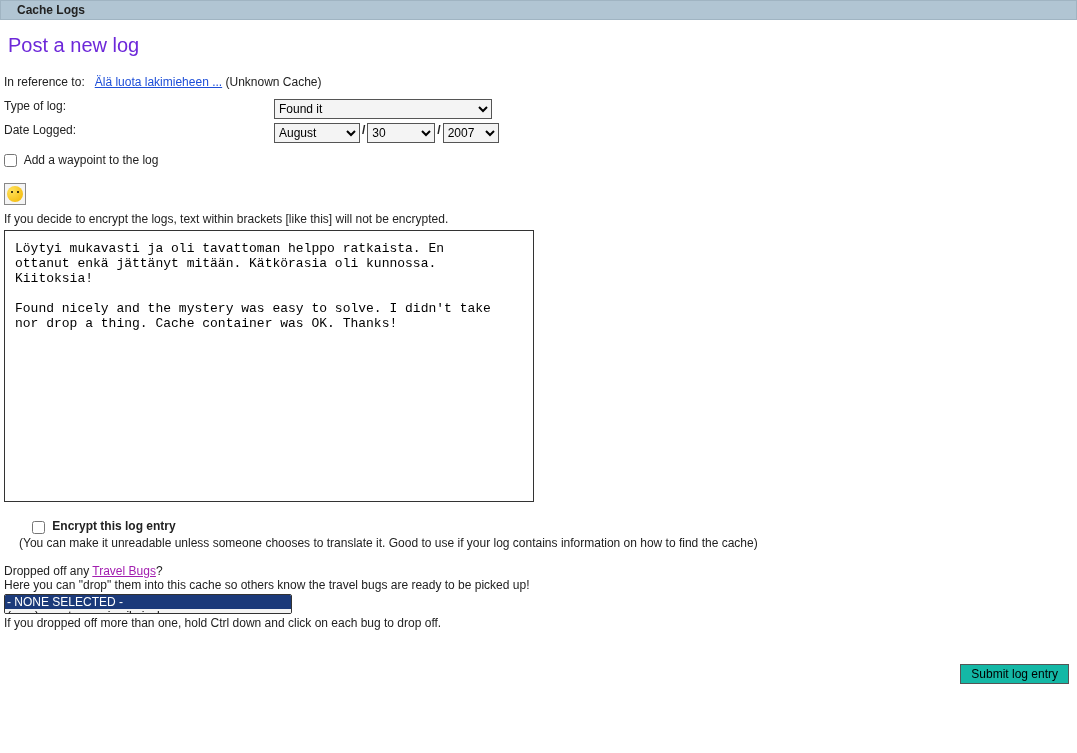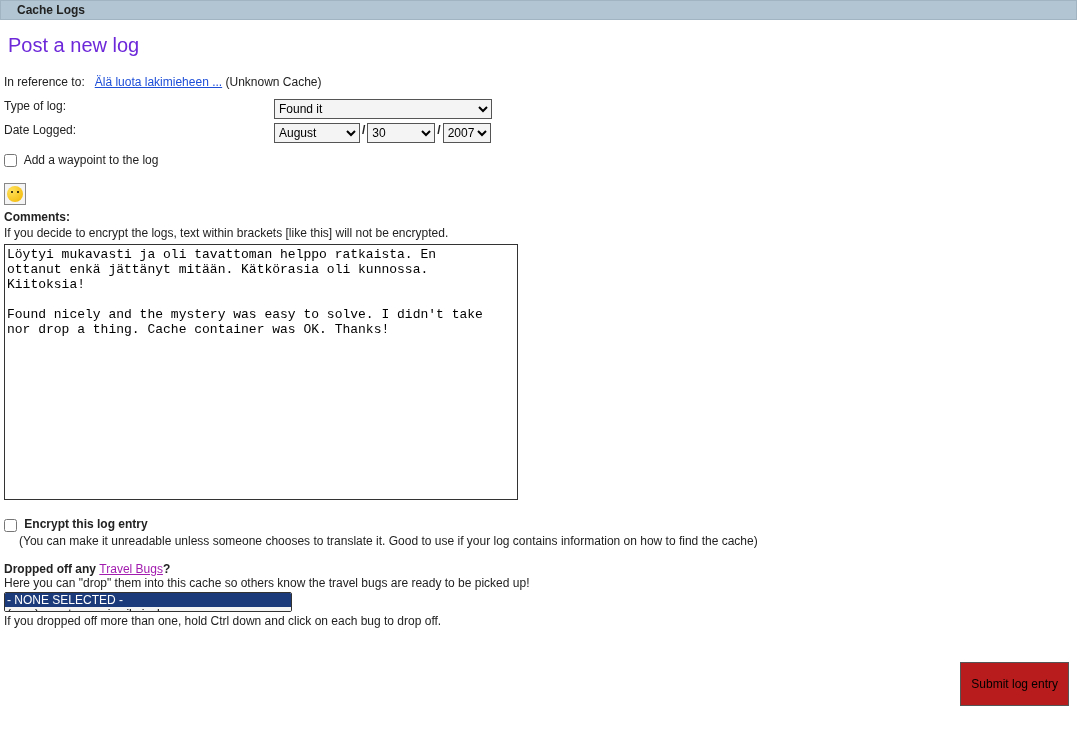--- a/index.html
+++ b/index.html
@@ -40,21 +40,21 @@
   select {
     font-family: Verdana, Arial, sans-serif;
     font-size: 12px;
     border: 1px solid #555;
     background: #f4f4f4;
     height: 20px;
   }
   .sel-wide { width: 218px; }
   .sel-month { width: 86px; }
   .sel-day { width: 68px; }
-  .sel-year { width: 48px; }
+  .sel-year { width: 56px; }
   .slash { margin: 0 2px 0 2px; font-weight:bold; }
   .chk-line { margin: 10px 0 10px 0; }
   .chk-line input, .encrypt-line input { vertical-align: middle; margin: 0 4px 0 0; }
   .smiley-btn {
     display: inline-block;
     border: 1px solid #888;
     background: #f4f4f4;
     padding: 2px;
     margin: 6px 0 2px 0;
     cursor: pointer;
@@ -76,46 +76,46 @@
   .smiley::before { left: 4px; }
   .smiley::after { right: 4px; }
   .comments-label { font-weight: bold; }
   .encrypt-hint { margin: 2px 0 4px 0; }
   textarea {
     width: 508px;
     height: 250px;
     font-family: "Courier New", monospace;
     font-size: 13px;
     border: 1px solid #333;
-    padding: 2px;
+    padding: 10px;
     resize: none;
   }
-  .encrypt-line { margin-top: 14px; }
+  .encrypt-line { margin-top: 14px; margin-left: 28px; }
   .encrypt-label { font-weight: bold; }
   .small-note { margin: 2px 0 14px 15px; }
   .tb-line { margin-top: 10px; }
-  .tb-label { font-weight: bold; }
+  .tb-label { font-weight: normal; }
   .tb-link { color: #a21caf; text-decoration: underline; font-weight: normal;}
   .tb-select {
     width: 288px;
     font-family: Verdana, Arial, sans-serif;
     font-size: 12px;
     border: 1px solid #333;
     margin-top: 2px;
   }
   .tb-select option { padding: 0 2px; }
   .tb-select option.selopt { background: #1b3a7a; color: #fff; }
   .submit-row {
     text-align: right;
     margin: 34px 4px 0 0;
   }
   .submit-btn {
-    background: #b91c1c;
+    background: #14b8a6;
     border: 1px solid #555;
-    padding: 14px 10px;
+    padding: 2px 10px;
     font-family: Verdana, Arial, sans-serif;
     font-size: 12px;
     cursor: pointer;
   }
 </style>
 </head>
 <body>
 
 <div class="header-bar">
   <span>Cache Logs</span>
@@ -155,21 +155,20 @@
 
   <div class="chk-line">
     <input type="checkbox" style="">
     <span>Add a waypoint to the log</span>
   </div>
 
   <div class="smiley-btn">
     <span class="smiley"></span>
   </div>
 
-  <div class="comments-label">Comments:</div>
   <div class="encrypt-hint">If you decide to encrypt the logs, text within brackets [like this] will not be encrypted.</div>
 
   <textarea spellcheck="true" style="">Löytyi mukavasti ja oli tavattoman helppo ratkaista. En
 ottanut enkä jättänyt mitään. Kätkörasia oli kunnossa.
 Kiitoksia!
 
 Found nicely and the mystery was easy to solve. I didn't take
 nor drop a thing. Cache container was OK. Thanks!</textarea>
 
   <div class="encrypt-line">

